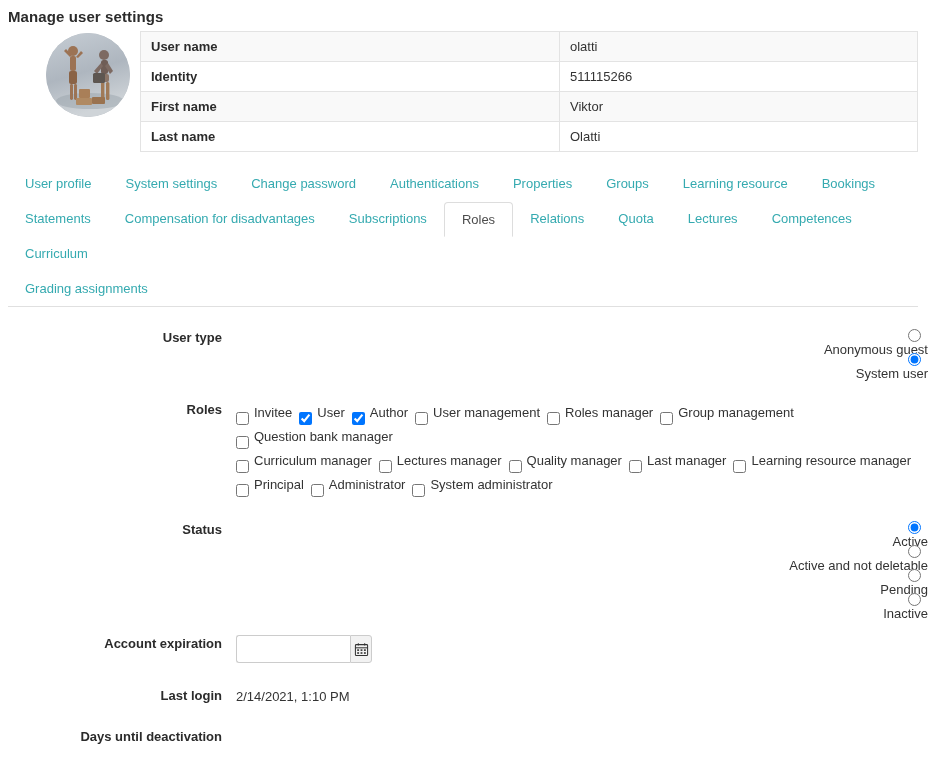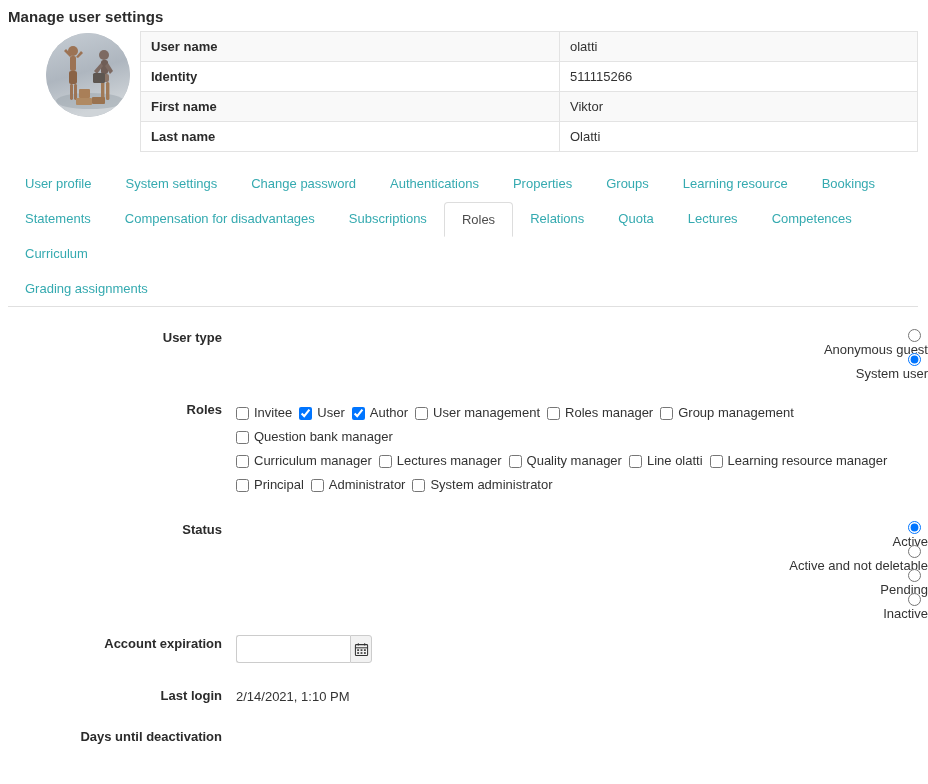--- a/index.html
+++ b/index.html
@@ -144,21 +144,21 @@
     max-width: 690px;
   }
   .check-line {
     display: flex;
     flex-wrap: wrap;
     align-items: center;
     line-height: 24px;
   }
   .check-item {
     display: inline-flex;
-    align-items: center;
+    align-items: flex-end;
     margin-right: 7px;
     font-size: 13px;
     color: #333;
     white-space: nowrap;
   }
   .check-item input[type="checkbox"] {
     margin: 0 5px 0 0;
     width: 13px;
     height: 13px;
   }
@@ -370,21 +370,21 @@
           <span class="check-item">
             <input type="checkbox" id="r11" style="">
             <label for="r11">Lectures manager</label>
           </span>
           <span class="check-item">
             <input type="checkbox" id="r12" style="">
             <label for="r12">Quality manager</label>
           </span>
           <span class="check-item">
             <input type="checkbox" id="r13" style="">
-            <label for="r13">Line olatti</label>
+            <label for="r13">Last manager</label>
           </span>
           <span class="check-item">
             <input type="checkbox" id="r14" style="">
             <label for="r14">Learning resource manager</label>
           </span>
         </div>
 
         <div class="check-line">
           <span class="check-item">
             <input type="checkbox" id="r20" style="">

